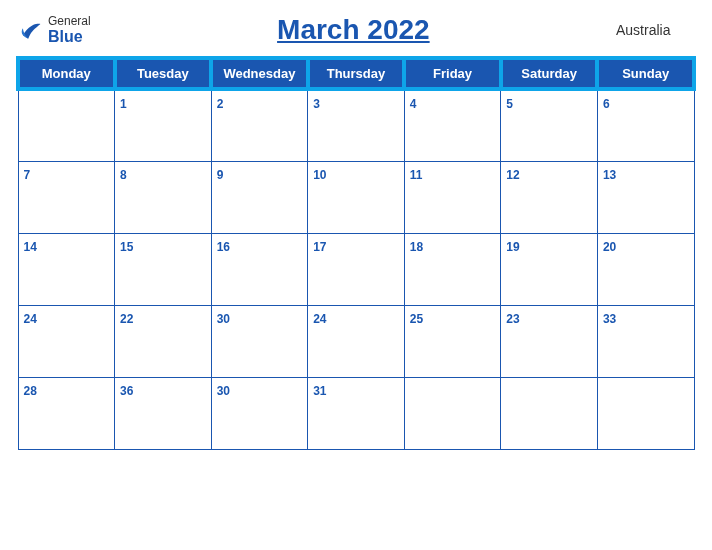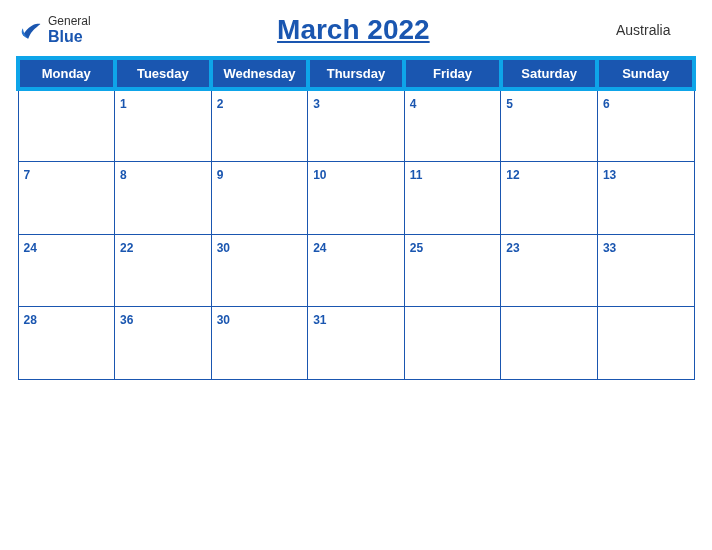--- a/index.html
+++ b/index.html
@@ -139,20 +139,29 @@
         <tr>
           <td><span class="day-num">7</span></td>
           <td><span class="day-num">8</span></td>
           <td><span class="day-num">9</span></td>
           <td><span class="day-num">10</span></td>
           <td><span class="day-num">11</span></td>
           <td><span class="day-num">12</span></td>
           <td><span class="day-num">13</span></td>
         </tr>
         <tr>
+          <td><span class="day-num">14</span></td>
+          <td><span class="day-num">15</span></td>
+          <td><span class="day-num">16</span></td>
+          <td><span class="day-num">17</span></td>
+          <td><span class="day-num">18</span></td>
+          <td><span class="day-num">19</span></td>
+          <td><span class="day-num">20</span></td>
+        </tr>
+        <tr>
           <td><span class="day-num">24</span></td>
           <td><span class="day-num">22</span></td>
           <td><span class="day-num">30</span></td>
           <td><span class="day-num">24</span></td>
           <td><span class="day-num">25</span></td>
           <td><span class="day-num">23</span></td>
           <td><span class="day-num">33</span></td>
         </tr>
         <tr>
           <td><span class="day-num">28</span></td>

